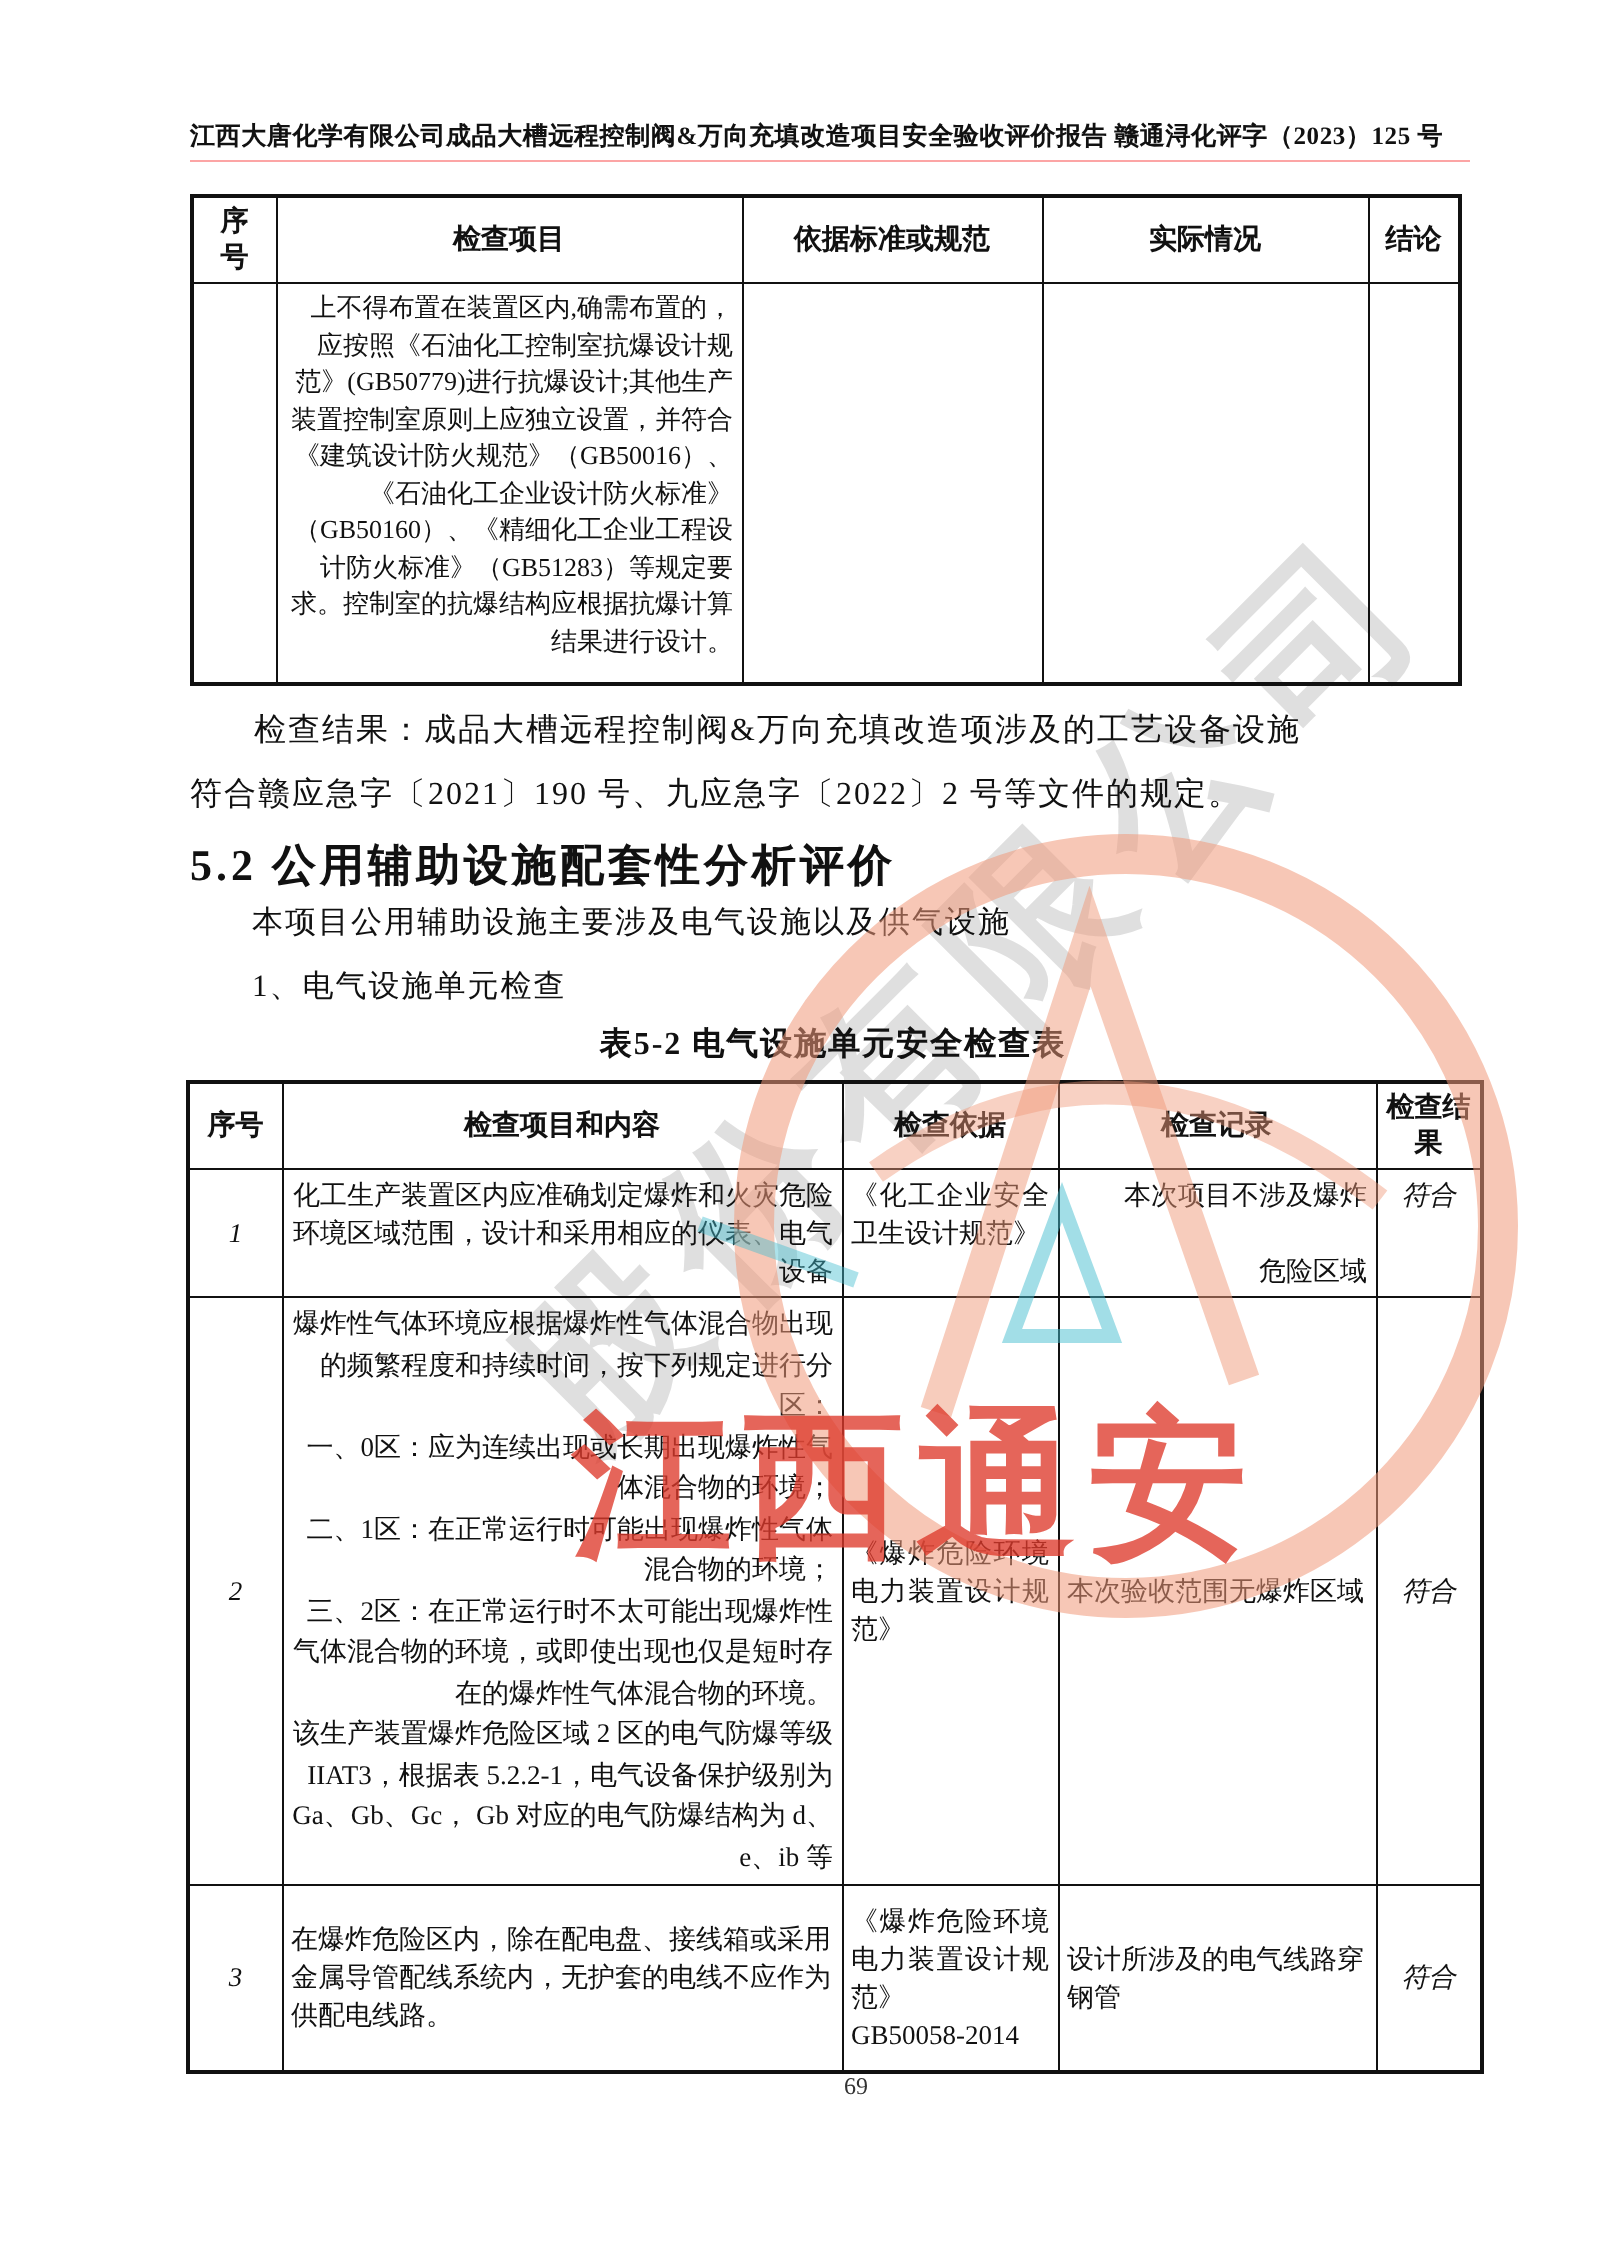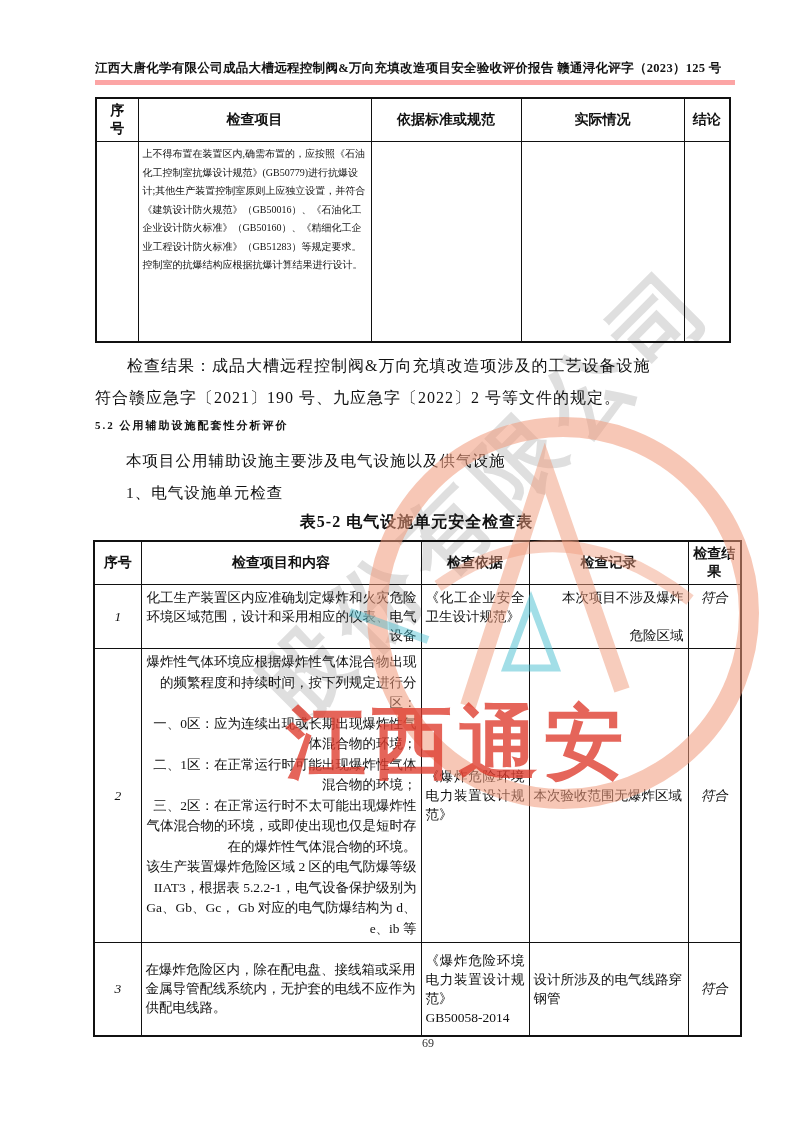--- a/index.html
+++ b/index.html
@@ -10,47 +10,47 @@
     font-family:"Liberation Serif","DejaVu Serif",serif;
     color:#111;
     overflow:hidden;
     margin:0 auto;
   }
   
   .content{position:relative;z-index:1;}
   .doc-header{
     position:absolute;left:95px;top:60px;width:640px;
     font-size:12.5px;font-weight:600;letter-spacing:.3px;
-    border-bottom:5px solid #fca5a5;padding-bottom:3px;
+    border-bottom:1px solid #fca5a5;padding-bottom:3px;
     white-space:nowrap;
   }
   table{border-collapse:collapse;table-layout:fixed;background:transparent;}
   #table1{position:absolute;left:95px;top:97px;width:634px;}
   #table2{position:absolute;left:93px;top:540px;width:647px;}
   th,td{border:1px solid #111;padding:3px 4px;vertical-align:top;background:transparent;}
   #table1, #table1 th, #table1 td,
   #table2, #table2 th, #table2 td{border-color:#111;}
   #table1{border:2px solid #111;}
   #table2{border:2px solid #111;}
   th{font-size:14px;font-weight:bold;text-align:center;vertical-align:middle;}
   td{font-size:13.5px;line-height:19px;}
   .seq-narrow{display:block;width:1.4em;margin:0 auto;word-break:break-all;text-align:center;}
   .c{text-align:center;vertical-align:middle;font-style:italic;}
   .prewrap{white-space:pre-wrap;text-align:right;}
-  #table1 .cell-item{line-height:18.5px;font-size:10px;}
+  #table1 .cell-item{line-height:18.5px;font-size:13px;text-align:right;}
   .basis{text-align:justify;}
   .vmid{vertical-align:middle;}
   .p-check{
     position:absolute;left:95px;top:350px;width:628px;
     font-size:16px;line-height:32px;letter-spacing:1px;
     text-indent:2em;white-space:pre-wrap;
   }
   .h52{
     position:absolute;left:95px;top:418px;width:620px;
-    font-size:11px;font-weight:bold;letter-spacing:2px;
+    font-size:22px;font-weight:bold;letter-spacing:2px;
   }
   .p-intro{
     position:absolute;left:95px;top:451px;width:620px;
     font-size:15.5px;text-indent:2em;letter-spacing:1px;
   }
   .p-list{
     position:absolute;left:95px;top:483px;width:620px;
     font-size:15.5px;text-indent:2em;letter-spacing:1px;
   }
   .t2-title{

